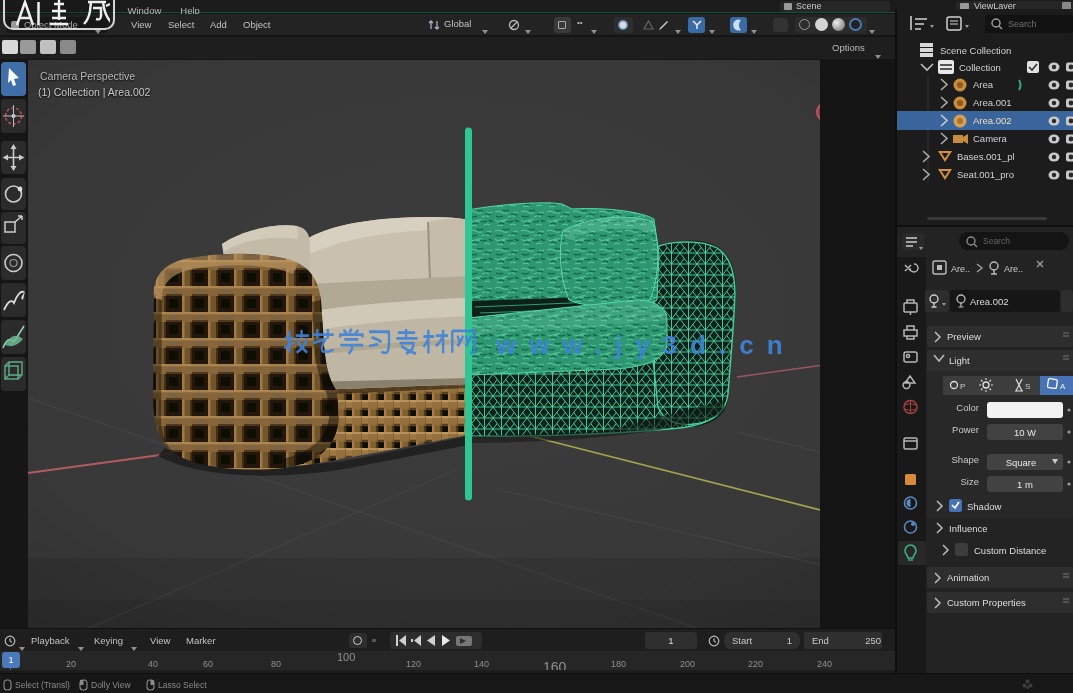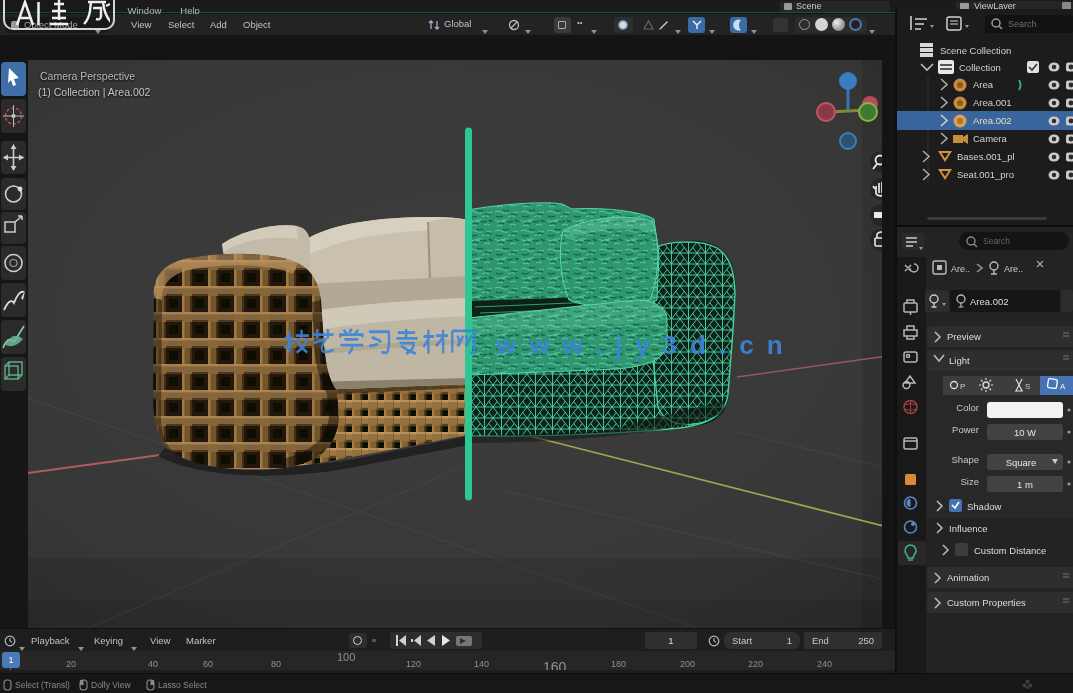--- a/index.html
+++ b/index.html
@@ -84,22 +84,30 @@
   <div class="abs" style="left:773px;top:4px;width:15px;height:14px;background:#333;border-radius:3px"></div>
 
   <div class="abs" style="left:795px;top:3px;width:72px;height:16px;background:#2c2c2c;border-radius:3px"></div>
   <div class="abs" style="left:799px;top:5px;width:11px;height:11px;border-radius:50%;border:1.5px solid #999"></div>
   <div class="abs" style="left:815px;top:4px;width:13px;height:13px;border-radius:50%;background:#d5d5d5"></div>
   <div class="abs" style="left:832px;top:4px;width:13px;height:13px;border-radius:50%;background:radial-gradient(circle at 35% 35%,#eee,#666)"></div>
   <div class="abs" style="left:849px;top:4px;width:13px;height:13px;border-radius:50%;border:2px solid #4a7ab5;background:#222"></div>
   <div class="abs" style="left:868px;top:8px"><i class="dn"></i></div>
 </div>
 
-
-<div id="viewport" class="abs" style="left:0;top:60px;width:882px;height:568px;background:#383838;overflow:hidden">
+<div class="abs" style="left:0;top:37px;width:895px;height:23px;background:#1e1e1e;border-bottom:1px solid #161616">
+  <div class="abs" style="left:2px;top:3px;width:16px;height:14px;background:#d8d8d8;border-radius:2px"></div>
+  <div class="abs" style="left:20px;top:3px;width:16px;height:14px;background:#9a9a9a;border-radius:2px"></div>
+  <div class="abs" style="left:40px;top:3px;width:16px;height:14px;background:#c0c0c0;border-radius:2px"></div>
+  <div class="abs" style="left:60px;top:3px;width:16px;height:14px;background:#8a8a8a;border-radius:2px"></div>
+  <div class="abs mtxt" style="left:832px;top:5px;color:#bbb">Options</div>
+      <div class="abs" style="left:874px;top:10px"><i class="dn"></i></div>
+</div>
+
+<div id="viewport" class="abs" style="left:0;top:60px;width:820px;height:568px;background:#383838;overflow:hidden">
   <svg class="abs" style="left:0;top:0" width="895" height="568" viewBox="0 0 895 568">
   <defs>
     <radialGradient id="vpbg" cx="50%" cy="45%" r="75%">
       <stop offset="0%" stop-color="#3d3d3d"></stop>
             <stop offset="70%" stop-color="#383838"></stop>
             <stop offset="100%" stop-color="#313131"></stop>
     </radialGradient>
     <pattern id="weave" width="16" height="16" patternUnits="userSpaceOnUse">
       <rect width="16" height="16" fill="#241a0f"></rect>
       <rect x="0" y="0" width="16" height="9.5" fill="#9d7843"></rect>
@@ -343,21 +351,21 @@
       <rect x="62" y="2" width="16" height="10" rx="2" fill="#777"></rect>
       <path d="M66 4 L72 7 L66 10 Z" fill="#2d2d2d"></path>
     </g>
   </svg>
   <div class="abs" style="left:645px;top:3px;width:52px;height:17px;background:#2f2f2f;border-radius:3px;color:#ddd;font-size:9.5px;text-align:center;line-height:17px">1</div>
   <svg class="abs" style="left:708px;top:6px" width="12" height="12" viewBox="0 0 12 12">
         <circle cx="6" cy="6" r="4.8" stroke="#bbb" fill="none" stroke-width="1.2"></circle>
         <path d="M6 3.2 L6 6 L8 7.4" stroke="#bbb" stroke-width="1.1" fill="none"></path>
       </svg>
   <div class="abs" style="left:724px;top:3px;width:76px;height:17px;background:#2f2f2f;border-radius:7px;color:#c8c8c8;font-size:9.5px;line-height:17px"><span style="margin-left:8px">Start</span><span style="float:right;margin-right:8px">1</span></div>
-  <div class="abs" style="left:804px;top:3px;width:78px;height:17px;background:#2f2f2f;border-radius:2px;color:#c8c8c8;font-size:9.5px;line-height:17px"><span style="margin-left:8px">End</span><span style="float:right;margin-right:8px">250</span></div>
+  <div class="abs" style="left:804px;top:3px;width:78px;height:17px;background:#2f2f2f;border-radius:2px;color:#c8c8c8;font-size:9.5px;line-height:17px"><span style="margin-left:8px">End</span><span style="float:right;margin-right:1px">250</span></div>
 </div>
 <div class="abs" style="left:0;top:651px;width:895px;height:22px;background:#262626;overflow:hidden">
   <div class="abs" style="left:2px;top:1px;width:18px;height:16px;background:#4a7ab8;border-radius:3px;color:#fff;font-size:9px;text-align:center;line-height:16px">1</div>
   <div class="abs" style="left:10px;top:17px;width:1px;height:5px;background:#4a7ab8"></div>
   <span class="abs mtxt" style="left:66px;top:8px;color:#909090;font-size:9px">20</span>
   <span class="abs mtxt" style="left:148px;top:8px;color:#909090;font-size:9px">40</span>
   <span class="abs mtxt" style="left:203px;top:8px;color:#909090;font-size:9px">60</span>
   <span class="abs mtxt" style="left:271px;top:8px;color:#909090;font-size:9px">80</span>
   <span class="abs mtxt" style="left:337px;top:0;color:#909090;font-size:11px">100</span>
   <span class="abs mtxt" style="left:406px;top:8px;color:#909090;font-size:9px">120</span>

